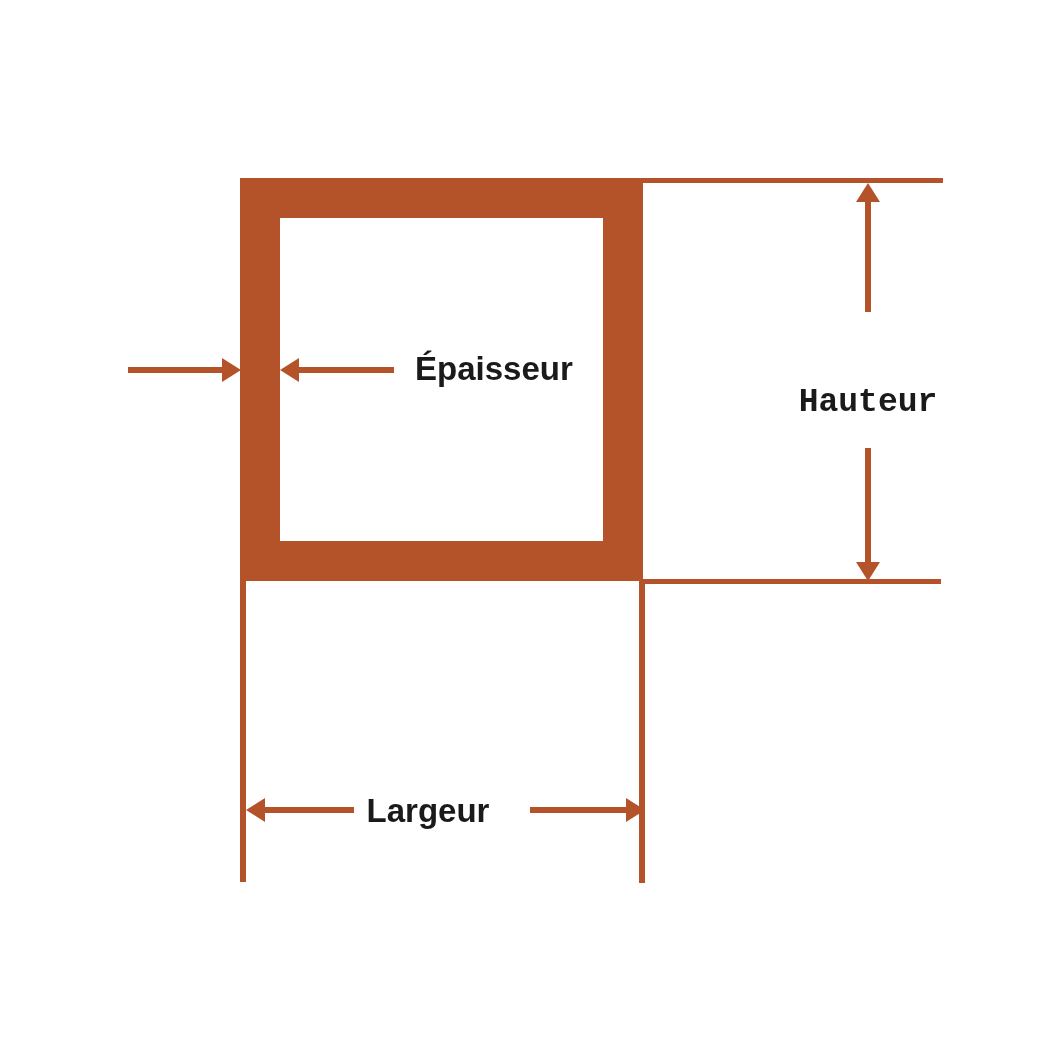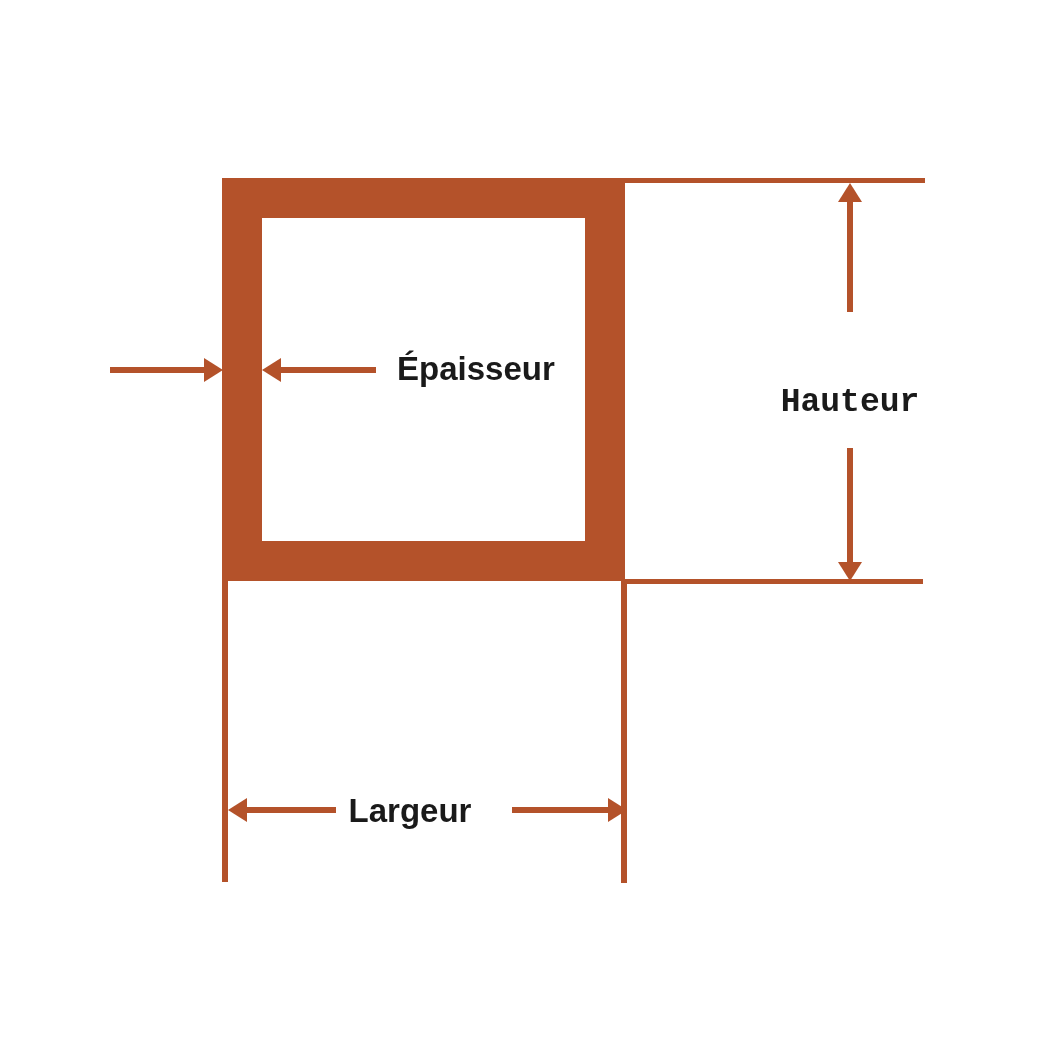--- a/index.html
+++ b/index.html
@@ -9,20 +9,21 @@
   }
   * { margin: 0; padding: 0; box-sizing: border-box; }
   html, body { background: var(--bg); }
   .canvas {
     position: relative;
     width: 934px;
     height: 1050px;
     background: var(--bg);
     overflow: hidden;
     font-family: "Liberation Sans", "DejaVu Sans", sans-serif;
+    margin-left: 18px;
   }
 
   
   .tube {
     position: absolute;
     left: 222px; top: 178px;
     width: 403px; height: 403px;
     border: 40px solid var(--accent);
     background: var(--bg);
   }

